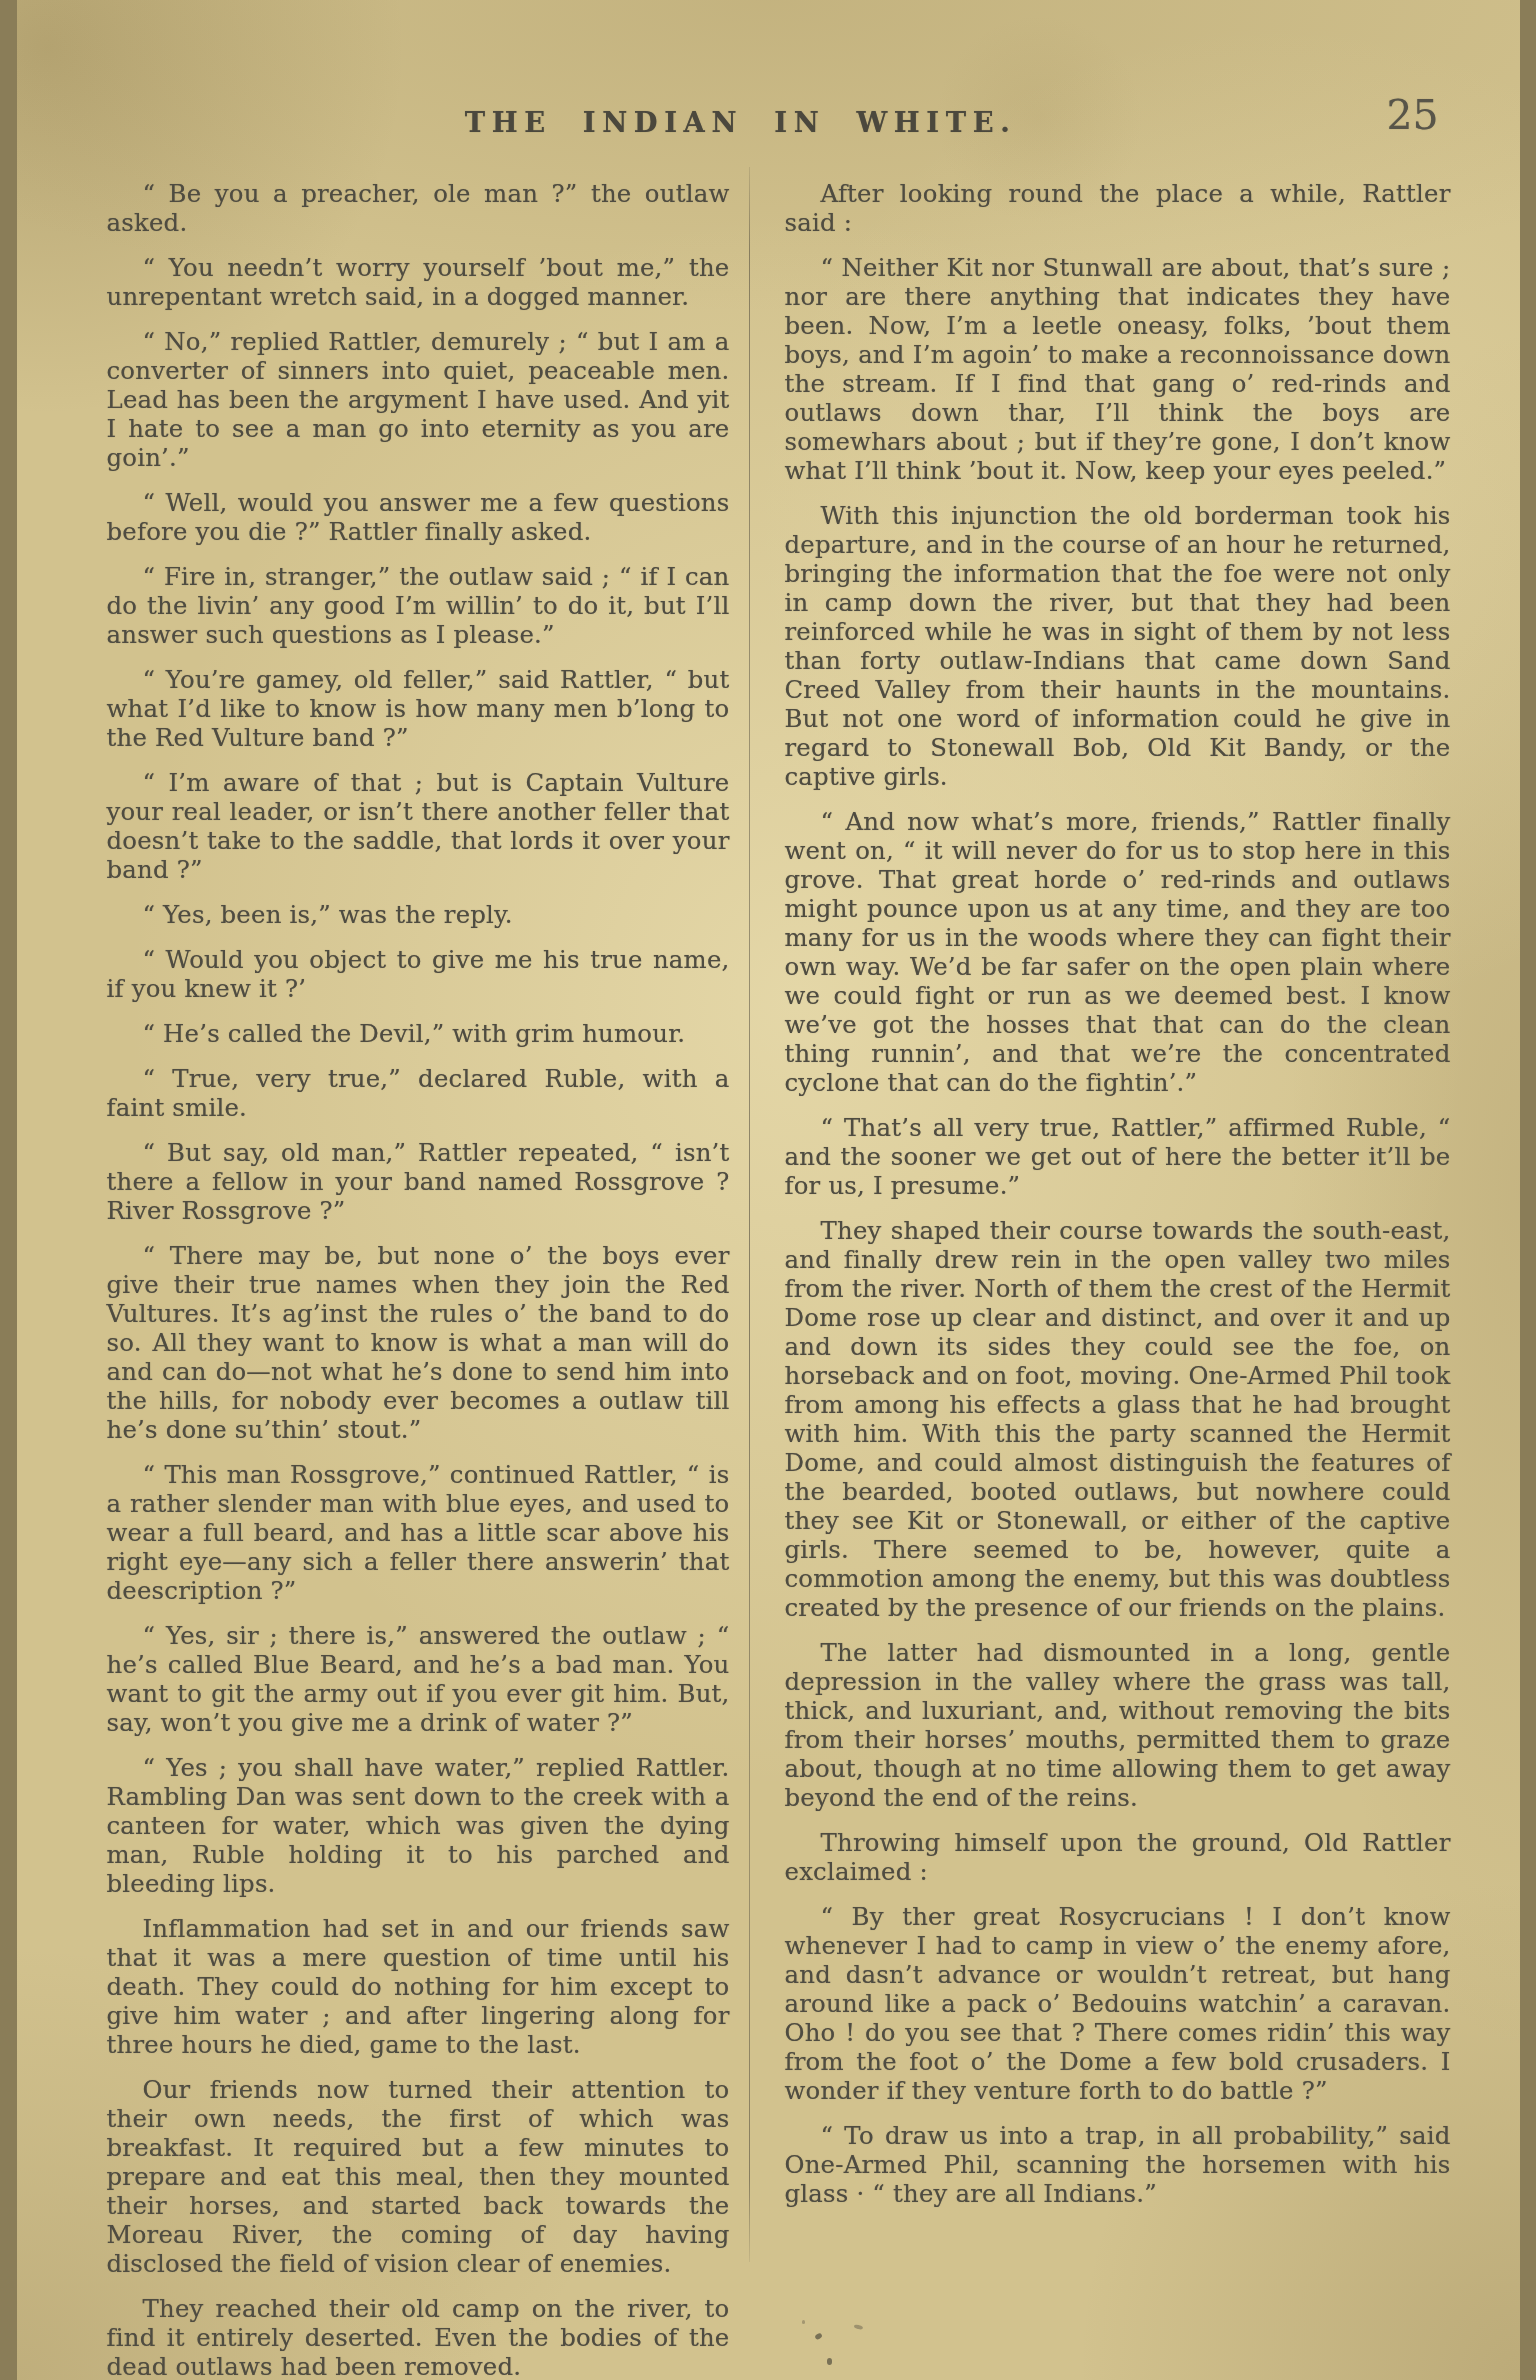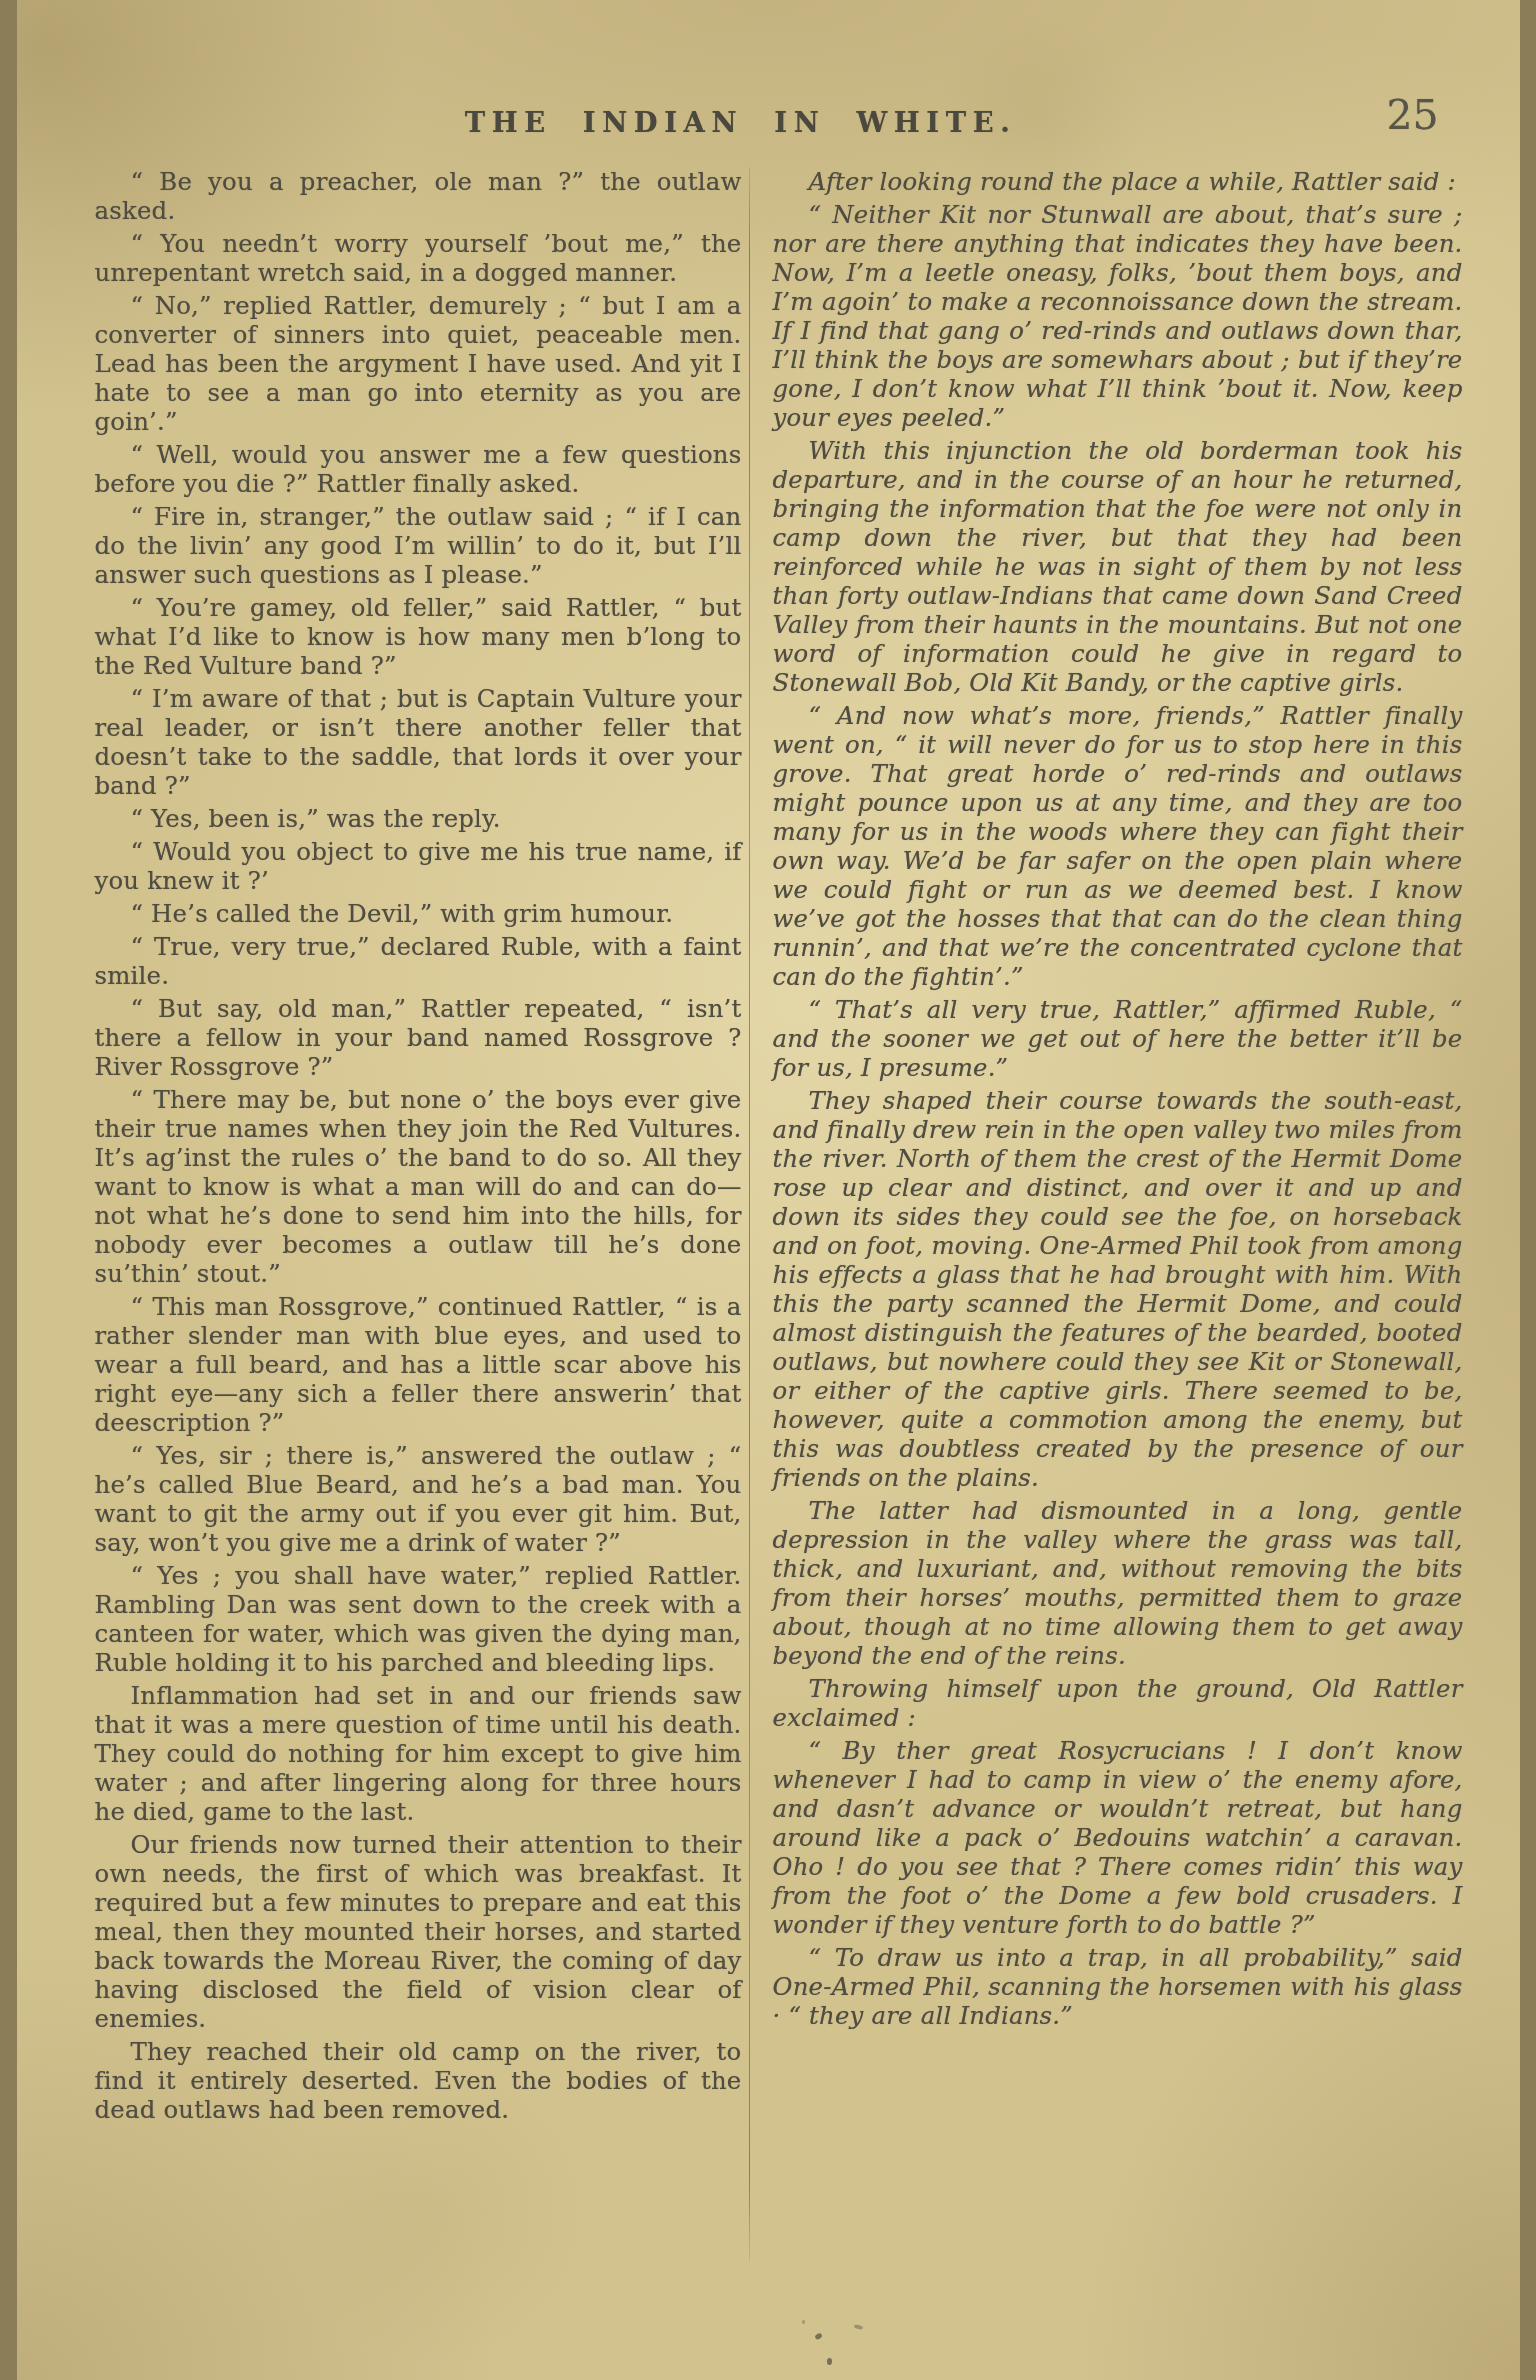--- a/index.html
+++ b/index.html
@@ -37,22 +37,22 @@
   }
   .column{
     position:absolute;top:163px;
     text-align:justify;
     font-size:24.4px;line-height:29px;
     color:#4f4c41;
     text-shadow:0 0 0.8px rgba(72,69,58,0.55);
     letter-spacing:0.2px;
   }
   .column-left{left:74px;width:655px;}
-  .column-right{left:752px;width:698px;font-style:italic;}
-  .para{margin:4px;text-indent:36px;}
+  .column-right{left:752px;width:698px;}
+  .para{margin:16px;text-indent:36px;}
   .column-rule{
     position:absolute;left:732px;top:167px;width:1.9px;height:2095px;
     background:linear-gradient(180deg,
       rgba(75,70,57,0.15) 0%,
       rgba(75,70,57,0.55) 4%,
       rgba(75,70,57,0.45) 30%,
       rgba(75,70,57,0.6) 55%,
       rgba(75,70,57,0.4) 80%,
       rgba(75,70,57,0.55) 96%,
       rgba(75,70,57,0.1) 100%);

